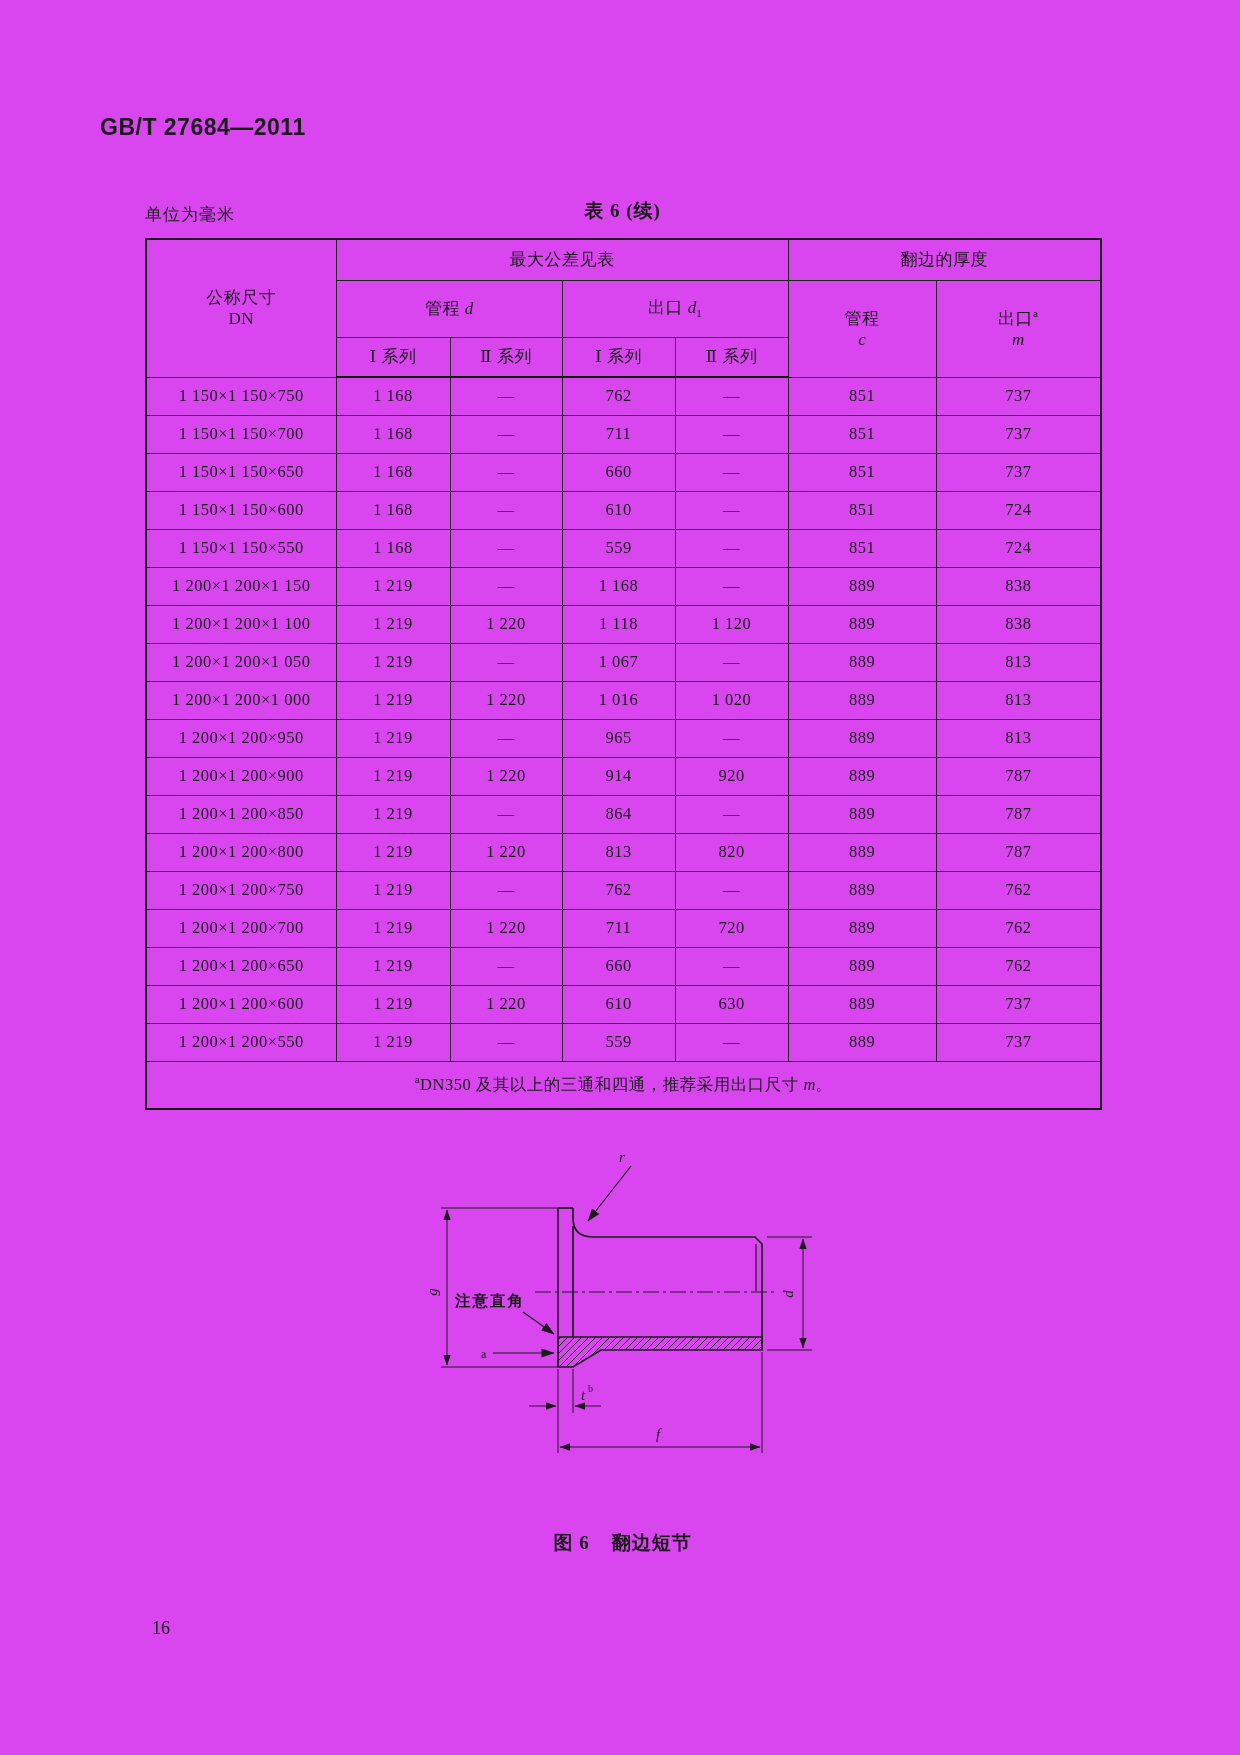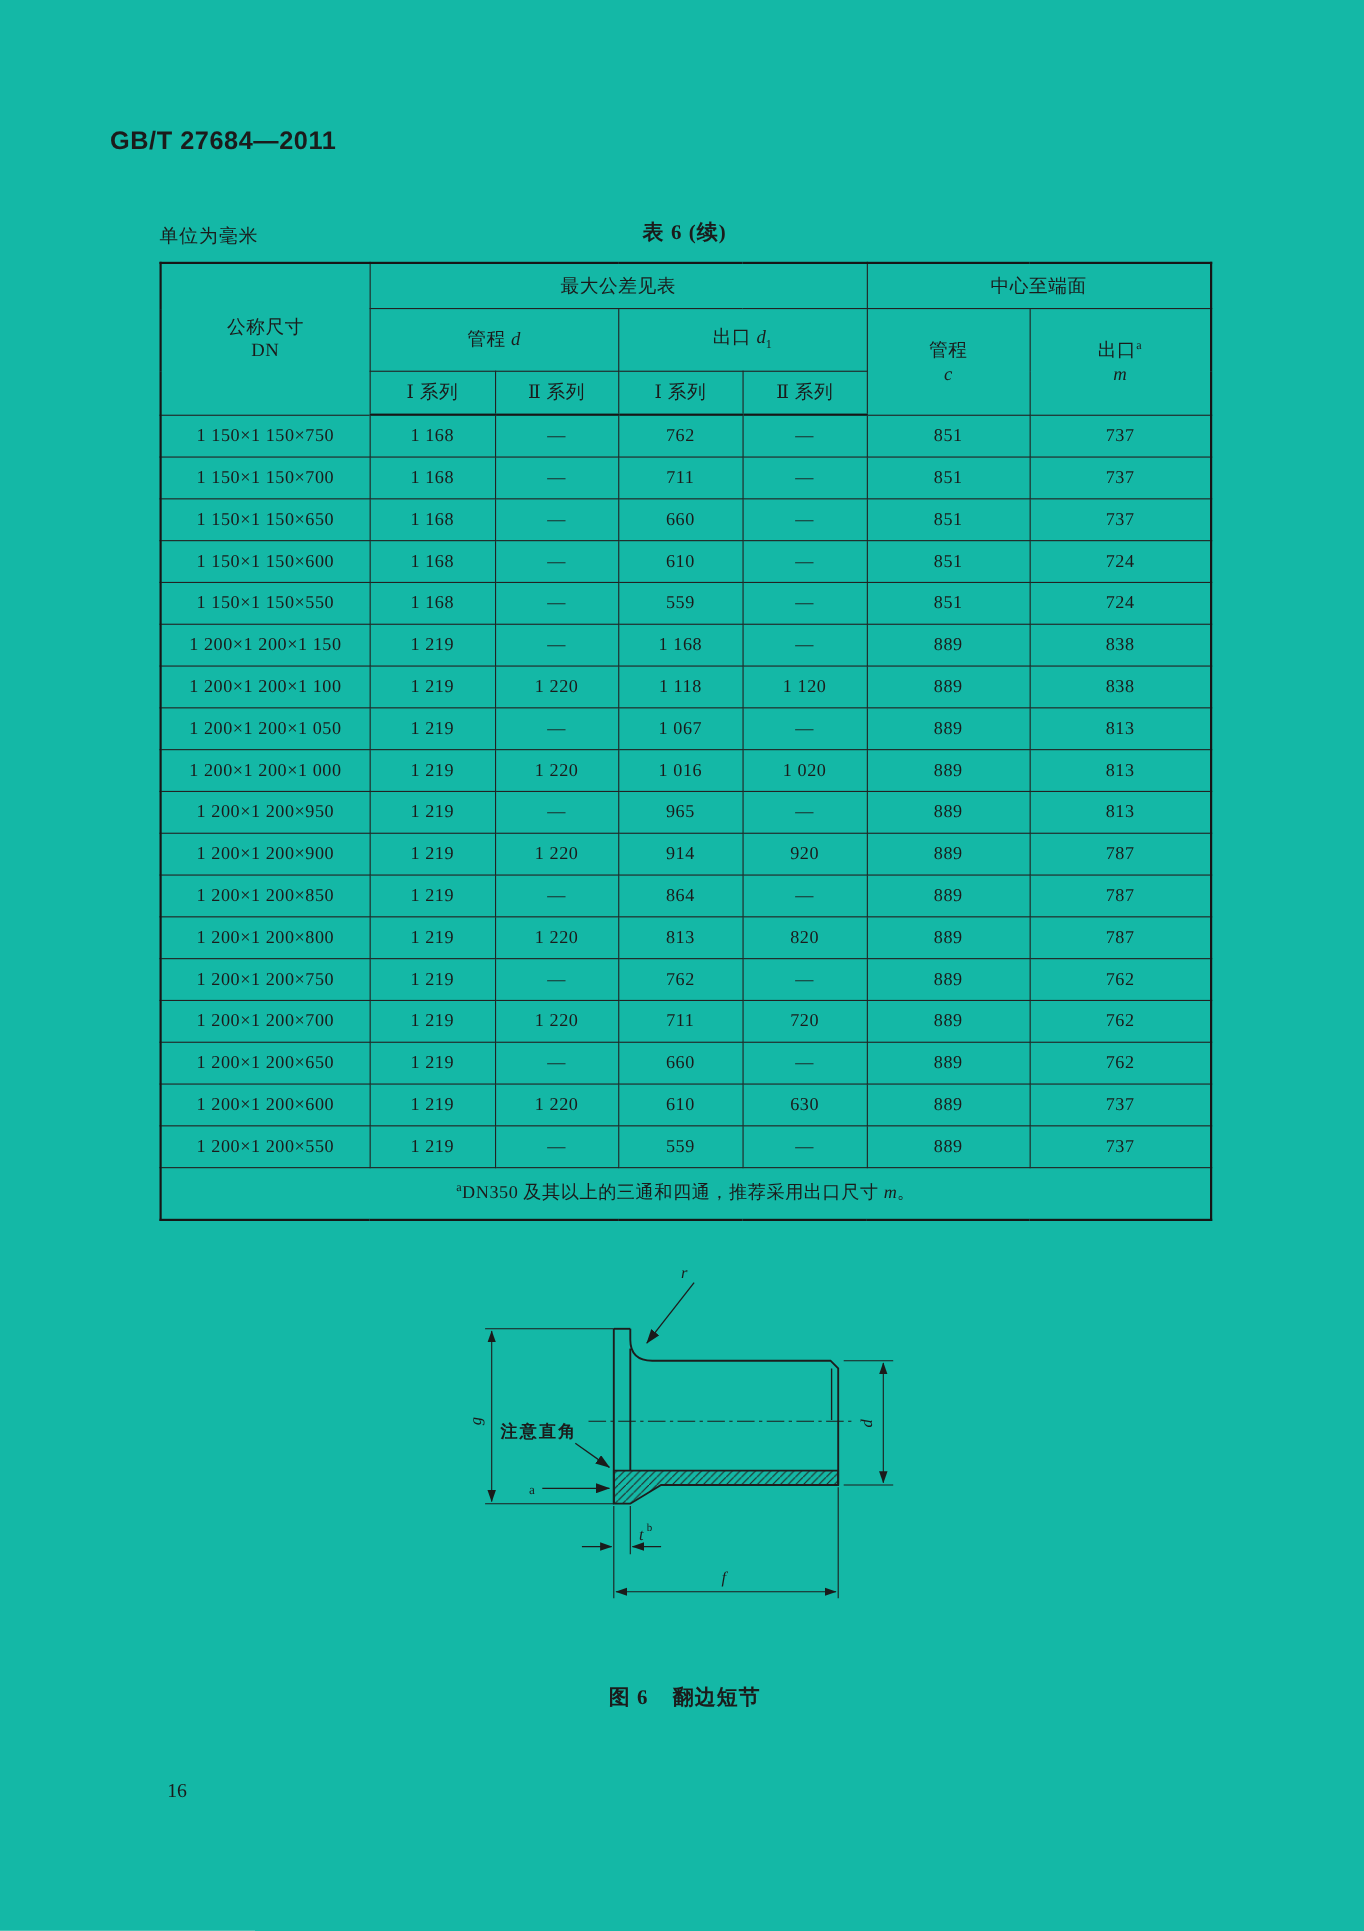--- a/index.html
+++ b/index.html
@@ -1,20 +1,20 @@
 <!DOCTYPE html>
 <html><head>
 <meta charset="utf-8">
 <style>
   html,body{margin:0;padding:0;}
   body{background:#e8e8e6;}
   .page{
     position:relative;
     width:1240px;height:1755px;
-    background:#14b8a6;
+    background:#d946ef;
     font-family:"Liberation Serif","DejaVu Serif",serif;
     color:#1b1b1b;
     overflow:hidden;
   }
   .std-code{
     position:absolute;top:114px;left:100px;
     font-family:"Liberation Sans","DejaVu Sans",sans-serif;
     font-weight:bold;font-size:23px;letter-spacing:.5px;
   }
   .table-title{
@@ -84,21 +84,21 @@
         <col style="width:148px">
         <col style="width:165px">
     </colgroup>
     <thead>
       <tr class="hrow1">
         <th class="dn-head" rowspan="3">
           <span>公称尺寸</span><br>
           <span>DN</span>
         </th>
         <th colspan="4">最大公差见表</th>
-        <th colspan="2">中心至端面</th>
+        <th colspan="2">翻边的厚度</th>
       </tr>
       <tr class="hrow2">
         <th colspan="2">
           <span>管程 </span><i class="var">d</i>
         </th>
         <th colspan="2">
           <span>出口 </span><i class="var">d</i><sub>1</sub>
         </th>
         <th rowspan="2">
           <span>管程</span><br>

